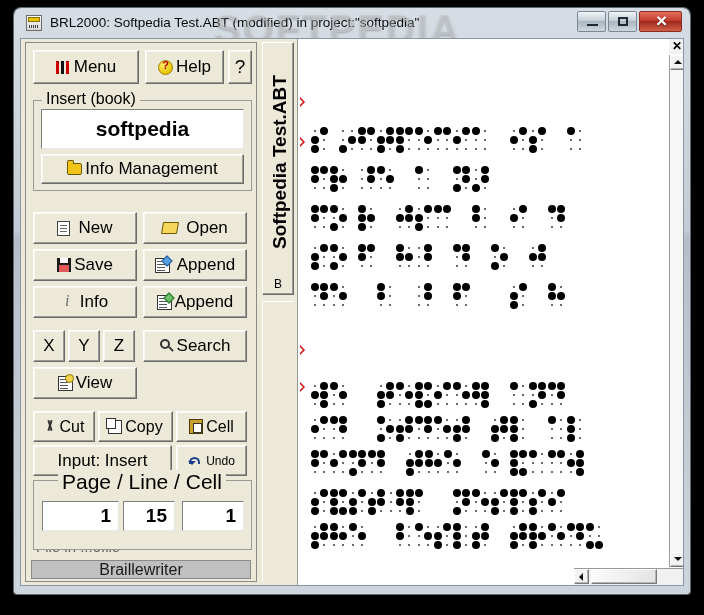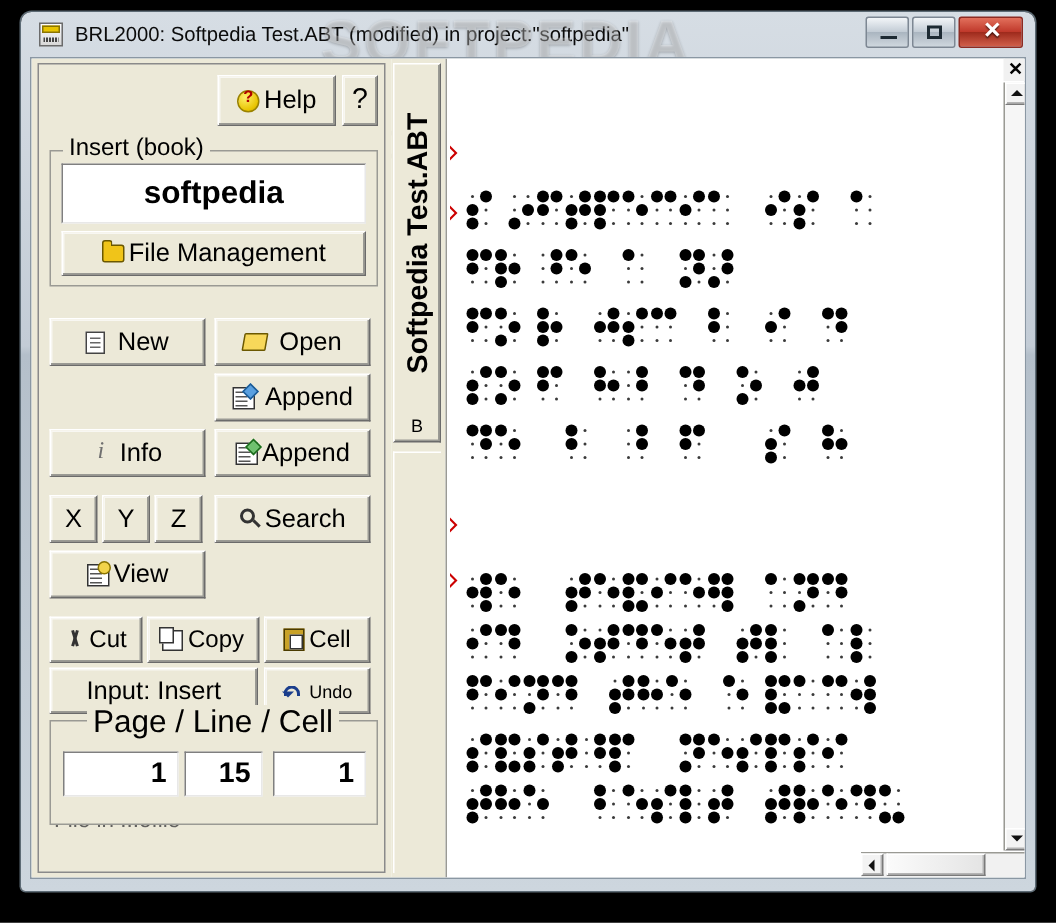--- a/index.html
+++ b/index.html
@@ -232,46 +232,58 @@
   </div>
 
   <div id="client">
 
     <div id="wm-text2">SOFTPEDIA</div>
     <div id="wm-text3">www.softpedia.com</div>
 
     <div id="toolpanel">
       <div id="toolpanel-inner">
 
+        <div class="btn" style="left:7px;top:7px;width:106px;height:34px;">
+          <span class="ico ico-menu">
+              <i></i>
+              <i></i>
+              <i></i>
+            </span>
+          <span class="lbl">Menu</span>
+        </div>
         <div class="btn" style="left:119px;top:7px;width:79px;height:34px;">
           <span class="ico ico-help"></span>
           <span class="lbl">Help</span>
         </div>
         <div class="btn" style="left:202px;top:7px;width:24px;height:34px;font-size:19px;">
           <span class="lbl">?</span>
         </div>
 
         <div class="groupbox" style="left:7px;top:57px;width:219px;height:91px;">
           <div class="gb-title">Insert (book)</div>
           <div class="field" id="project-name" style="left:7px;top:8px;width:203px;height:40px;">softpedia</div>
           <div class="btn" style="left:7px;top:53px;width:203px;height:30px;">
             <span class="ico ico-folder"></span>
-            <span class="lbl">File Management</span>
+            <span class="lbl">Info Management</span>
           </div>
         </div>
 
         <div class="btn" style="left:7px;top:169px;width:104px;height:32px;">
           <span class="ico ico-doc"></span>
           <span class="lbl" style="margin-left:5px">New</span>
         </div>
         <div class="btn" style="left:117px;top:169px;width:104px;height:32px;">
           <span class="ico ico-folder-open"></span>
           <span class="lbl" style="margin-left:5px">Open</span>
         </div>
 
+        <div class="btn" style="left:7px;top:206px;width:104px;height:32px;">
+          <span class="ico ico-save"></span>
+          <span class="lbl">Save</span>
+        </div>
         <div class="btn" style="left:117px;top:206px;width:104px;height:32px;">
           <span class="ico ico-insert"></span>
           <span class="lbl" style="margin-left:4px">Append</span>
         </div>
 
         <div class="btn" style="left:7px;top:243px;width:104px;height:32px;">
           <span class="ico ico-info"></span>
           <span class="lbl" style="margin-left:4px">Info</span>
         </div>
         <div class="btn" style="left:117px;top:243px;width:104px;height:32px;">
@@ -321,20 +333,21 @@
 
         <div id="obscured-row">File                    in                    ...ofile</div>
 
         <div class="groupbox" style="left:7px;top:437px;width:219px;height:70px;background:#ece9d8;">
           <div class="gb-title" style="left:24px;font-size:21px;">Page / Line / Cell</div>
           <div class="field" style="left:8px;top:20px;width:77px;height:30px;">1</div>
           <div class="field" style="left:89px;top:20px;width:52px;height:30px;">15</div>
           <div class="field" style="left:148px;top:20px;width:62px;height:30px;">1</div>
         </div>
 
+        <div id="statusbar">Braillewriter</div>
       </div>
     </div>
 
     <div id="tabstrip">
       <div id="vtab">
         <div id="vtab-label">Softpedia Test.ABT</div>
         <div id="vtab-sub">B</div>
       </div>
       <div id="vtab-below"></div>
     </div>

